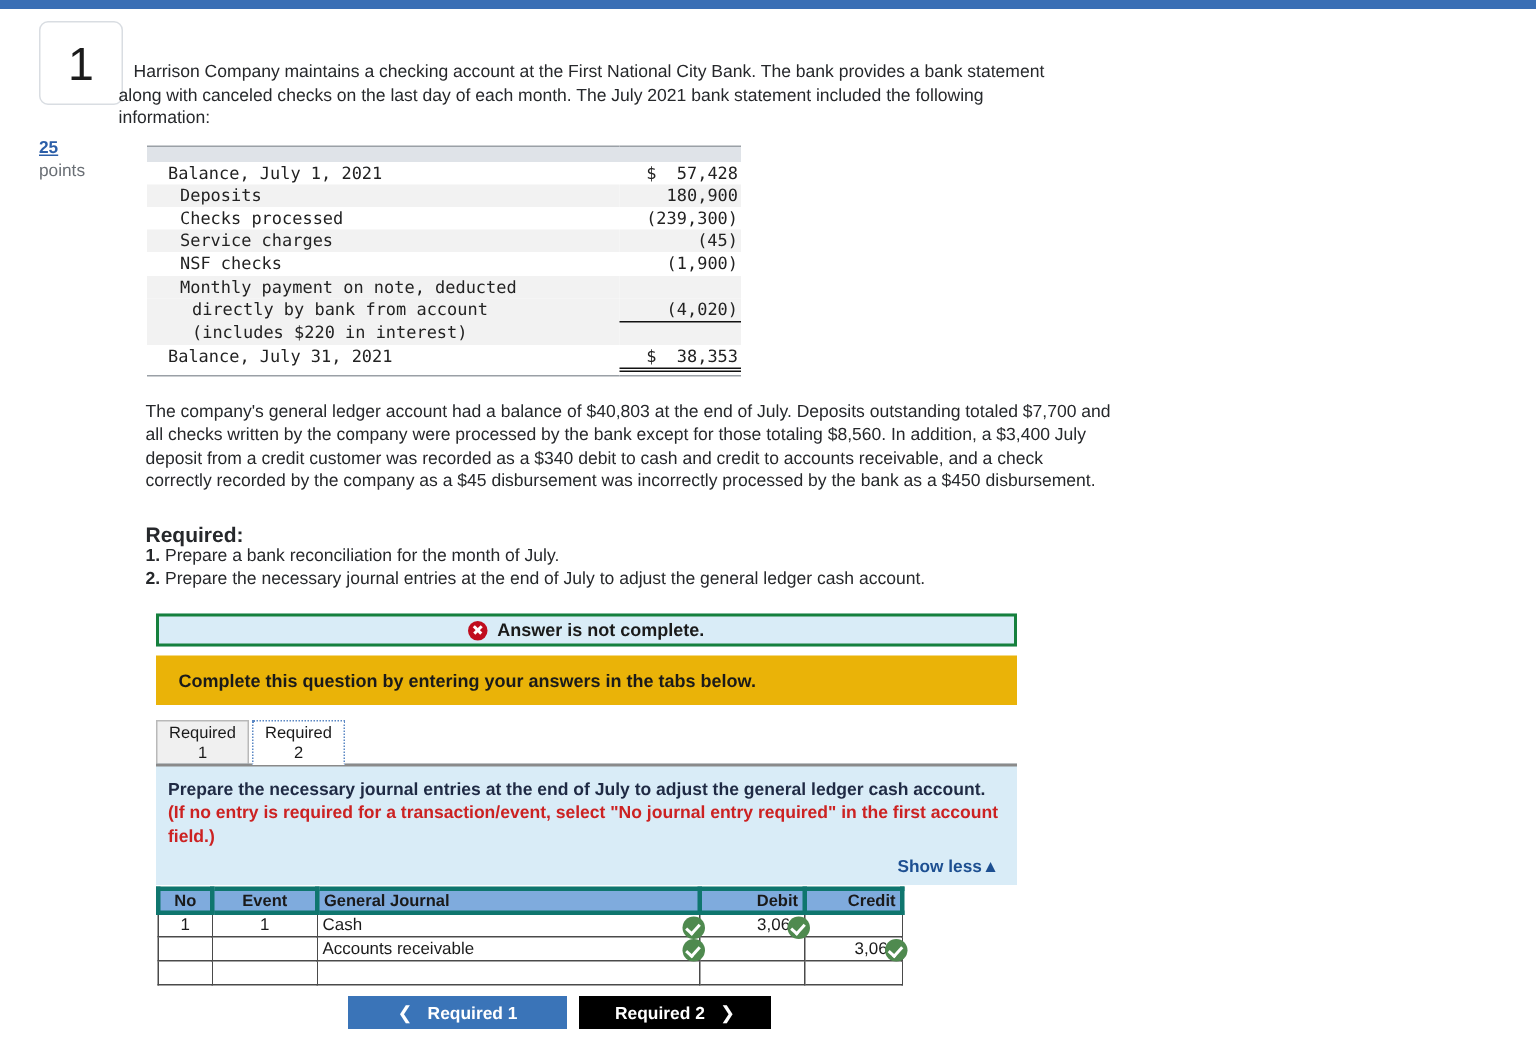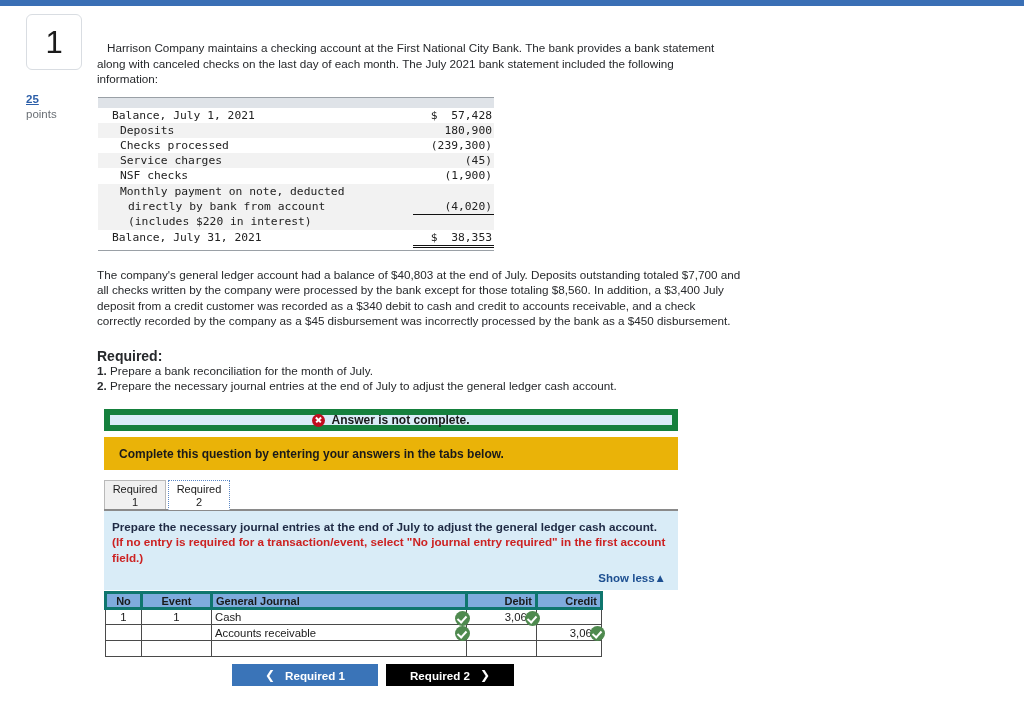--- a/index.html
+++ b/index.html
@@ -39,21 +39,21 @@
     position: absolute; left: 26px; top: 92px;
     width: 62px;
     font-size: 11.5px;
     line-height: 15px;
   }
   .points-num { color: #2b5ea8; font-weight: 700; display: block; text-decoration: underline; }
   .points-lbl { color: #6a6f75; display: block; }
 
   
   .intro {
-    position: absolute; left: 97px; top: 40px;
+    position: absolute; left: 79px; top: 40px;
     width: 638px;
     font-size: 11.7px;
     line-height: 15.6px;
     color: #26282b;
     text-indent: 10px;
   }
 
   
   .stmt {
     position: absolute; left: 98px; top: 97px;
@@ -106,21 +106,21 @@
   .required-list b { font-weight: 700; }
 
   
   .panel {
     position: absolute; left: 104px; top: 409px;
     width: 574px;
   }
   .alert {
     height: 22px;
     background: #d9ecf7;
-    border: 6px solid #15803d;
+    border: 2px solid #15803d;
     display: flex; align-items: center; justify-content: center;
     font-size: 12px; font-weight: 700; color: #1a1a1a;
   }
   .xicon {
     width: 13px; height: 13px; border-radius: 50%;
     background: #c00d1e; margin-right: 6px;
     position: relative; display: inline-block; flex: none;
   }
   .xicon:before, .xicon:after {
     content: ""; position: absolute;

